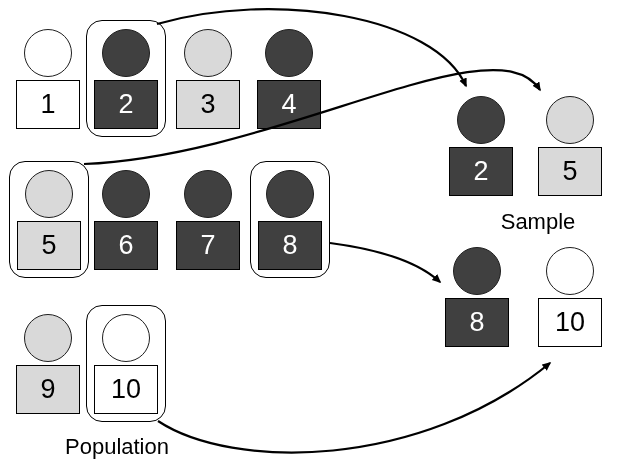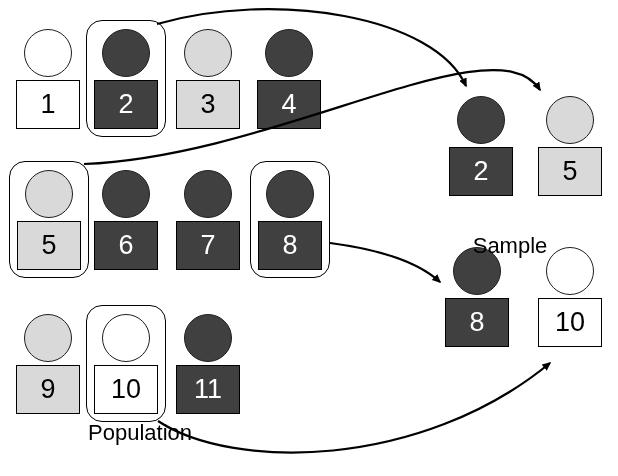--- a/index.html
+++ b/index.html
@@ -61,22 +61,22 @@
     border-radius: 16px;
     background: transparent;
   }
   .person[data-selected="true"] .enclosure { display: block; }
   .caption {
     position: absolute;
     font-size: 22px;
     color: #000000;
     text-align: center;
   }
-  .caption.population { left: 42px; top: 420px; width: 150px; text-align: right; }
-  .caption.sample     { left: 440px; top: 209px; width: 140px; margin-top: 24px; }
+  .caption.population { left: 42px; top: 434px; width: 150px; }
+  .caption.sample     { left: 468px; top: 209px; width: 140px; }
   svg.arrows {
     position: absolute;
     left: 0; top: 0;
     pointer-events: none;
   }
   svg.arrows path.arrow {
     fill: none;
     stroke: #000000;
     stroke-width: 2.2px;
   }
@@ -149,27 +149,20 @@
     <div class="circle"></div>
     <div class="box">
         <span>9</span>
       </div>
   </div>
   <div class="person" style="left:94px;top:314px" data-shade="white" data-selected="true">
     <div class="enclosure"></div>
     <div class="circle"></div>
     <div class="box">
         <span>10</span>
-      </div>
-  </div>
-  <div class="person" style="left:176px;top:314px" data-shade="dark" data-selected="false">
-
-    <div class="circle"></div>
-    <div class="box">
-        <span>11</span>
       </div>
   </div>
 
   <div class="person" style="left:449px;top:96px" data-shade="dark">
     <div class="circle"></div>
     <div class="box">
         <span>2</span>
       </div>
   </div>
   <div class="person" style="left:538px;top:96px" data-shade="light">

